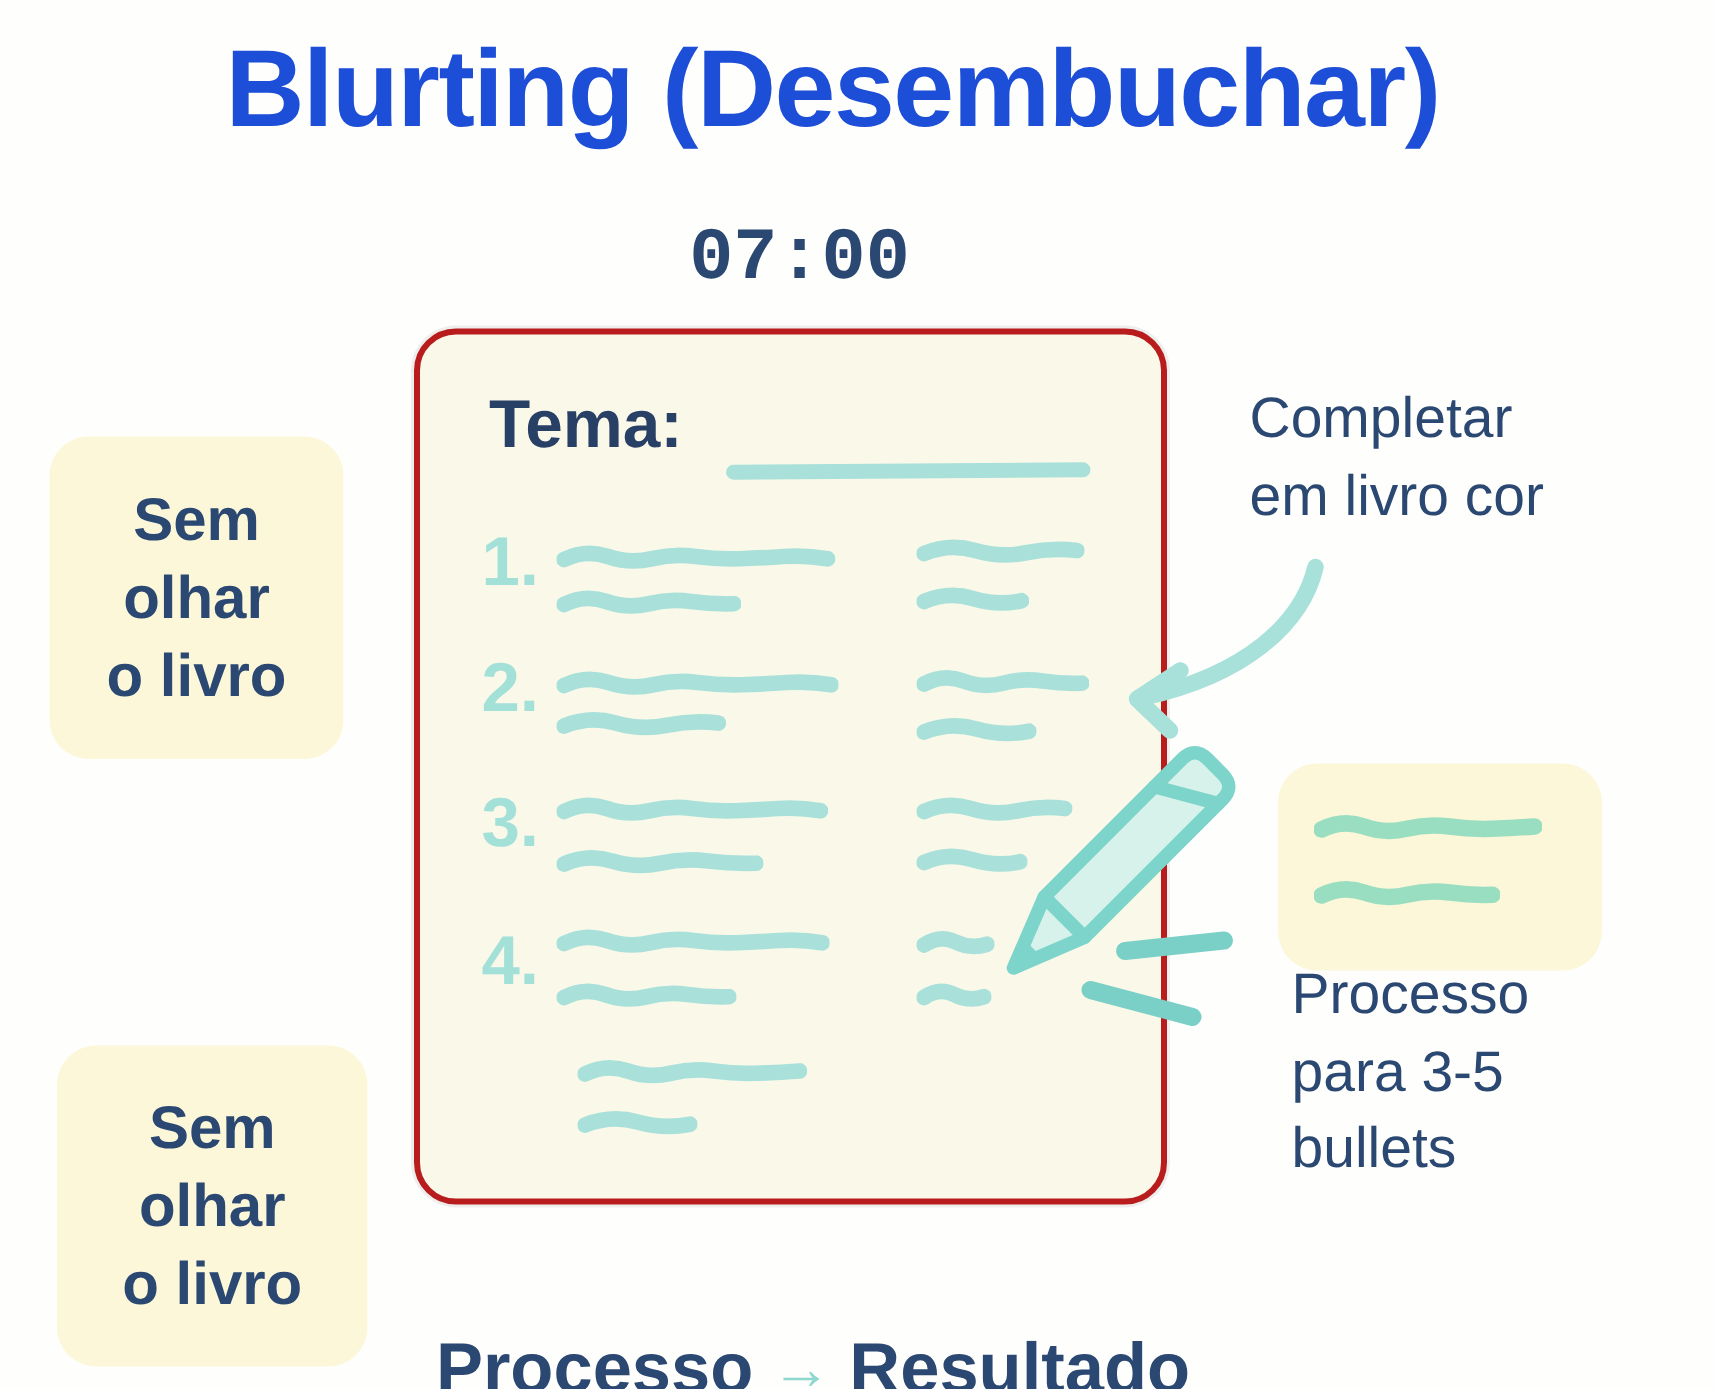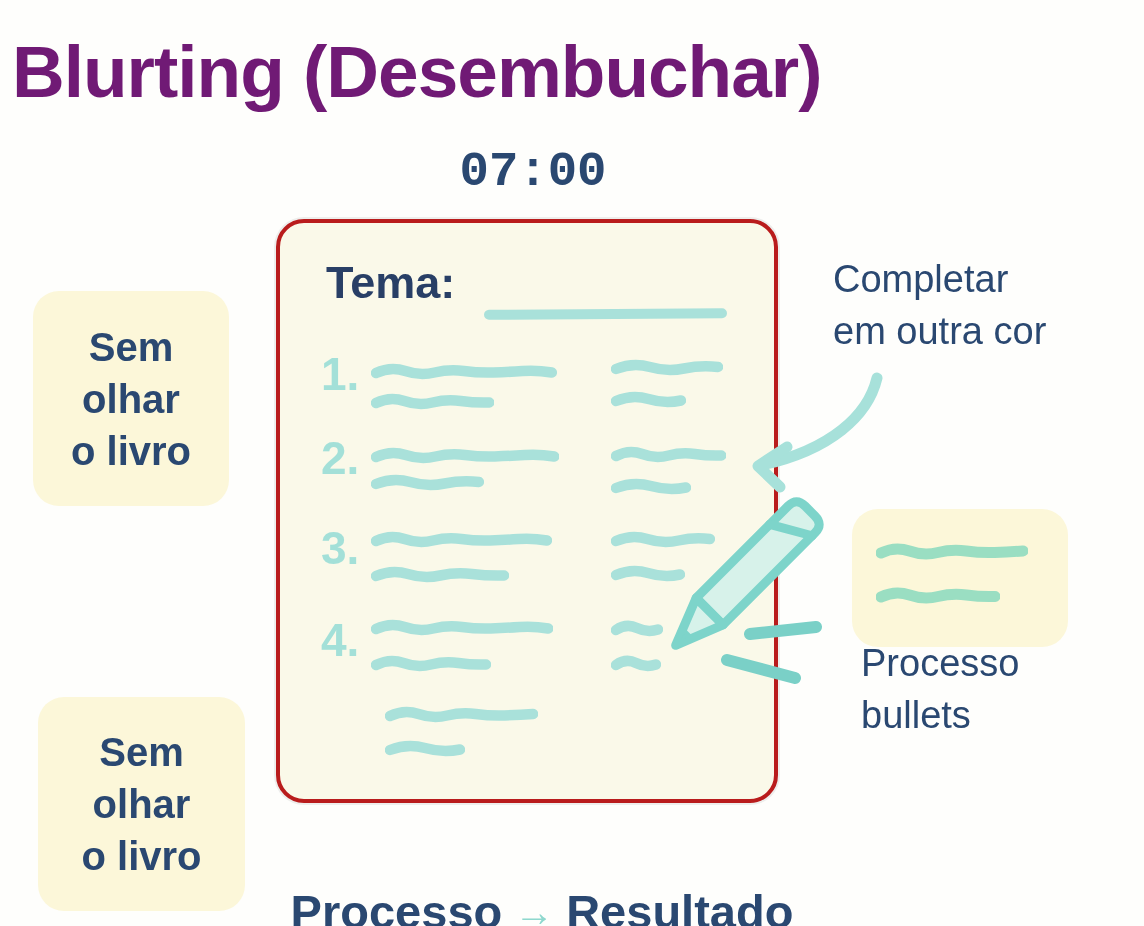--- a/index.html
+++ b/index.html
@@ -3,23 +3,23 @@
 <meta charset="utf-8">
 <style>
   html,body{margin:0;padding:0;background:#fefefc;}
   .canvas{
     position:relative;width:1144px;height:926px;overflow:hidden;
     background:#fefefc;
     font-family:"Liberation Sans", sans-serif;
     color:#29466f;
   }
   .title{
-    position:absolute;left:0;top:18px;width:1110px;margin:12px;
-    text-align:left;font-size:73px;font-weight:700;letter-spacing:-1px;
-    color:#701a75;
+    position:absolute;left:0;top:18px;width:1110px;margin:0;
+    text-align:center;font-size:73px;font-weight:700;letter-spacing:-1px;
+    color:#1d4ed8;
   }
   .timer{
     position:absolute;left:276px;top:144px;width:514px;
     text-align:center;font-size:49px;font-weight:700;color:#2a4871;font-family:Liberation Mono, monospace;
   }
   .paper{
     position:absolute;left:276px;top:219px;width:494px;height:576px;
     background:#faf9e9;border:4px solid #b91c1c;border-radius:28px;
     box-shadow:0 0 0 2px #eeeeec;
   }
@@ -154,34 +154,35 @@
     <span class="ln">o livro</span>
   </div>
   <div class="note" style="left:38px;top:657px;width:207px;height:214px">
     <span class="ln">Sem</span>
     <span class="ln">olhar</span>
     <span class="ln">o livro</span>
   </div>
 
   <div class="annot" style="left:833px;top:254px">
     <span class="ln">Completar</span>
-    <span class="ln">em outra cor</span>
+    <span class="ln">em livro cor</span>
   </div>
 
   <div class="note" style="left:852px;top:469px;width:216px;height:138px">
     <svg class="wave" style="left:24px;top:30px" width="152" height="28" viewBox="0 0 152 28">
         <path d="M5 14 q14.2 -7 28.4 -2 t28.4 1.5 t28.4 -1.5 t28.4 1.5 t28.4 -1.5" fill="none" stroke="#9adec2" stroke-width="11" stroke-linecap="round"></path>
       </svg>
     <svg class="wave" style="left:24px;top:74px" width="124" height="28" viewBox="0 0 124 28">
         <path d="M5 14 q14.3 -7 28.5 -2 t28.5 1.5 t28.5 -1.5 t28.5 1.5" fill="none" stroke="#9adec2" stroke-width="11" stroke-linecap="round"></path>
       </svg>
   </div>
 
   <div class="annot" style="left:861px;top:638px;line-height:1.3">
     <span class="ln">Processo</span>
+    <span class="ln">para 3-5</span>
     <span class="ln">bullets</span>
   </div>
 
   <div class="footer">
     <span>Processo</span><span class="arrow">→</span><span>Resultado</span>
   </div>
 
 </div>
 
 </body></html>

